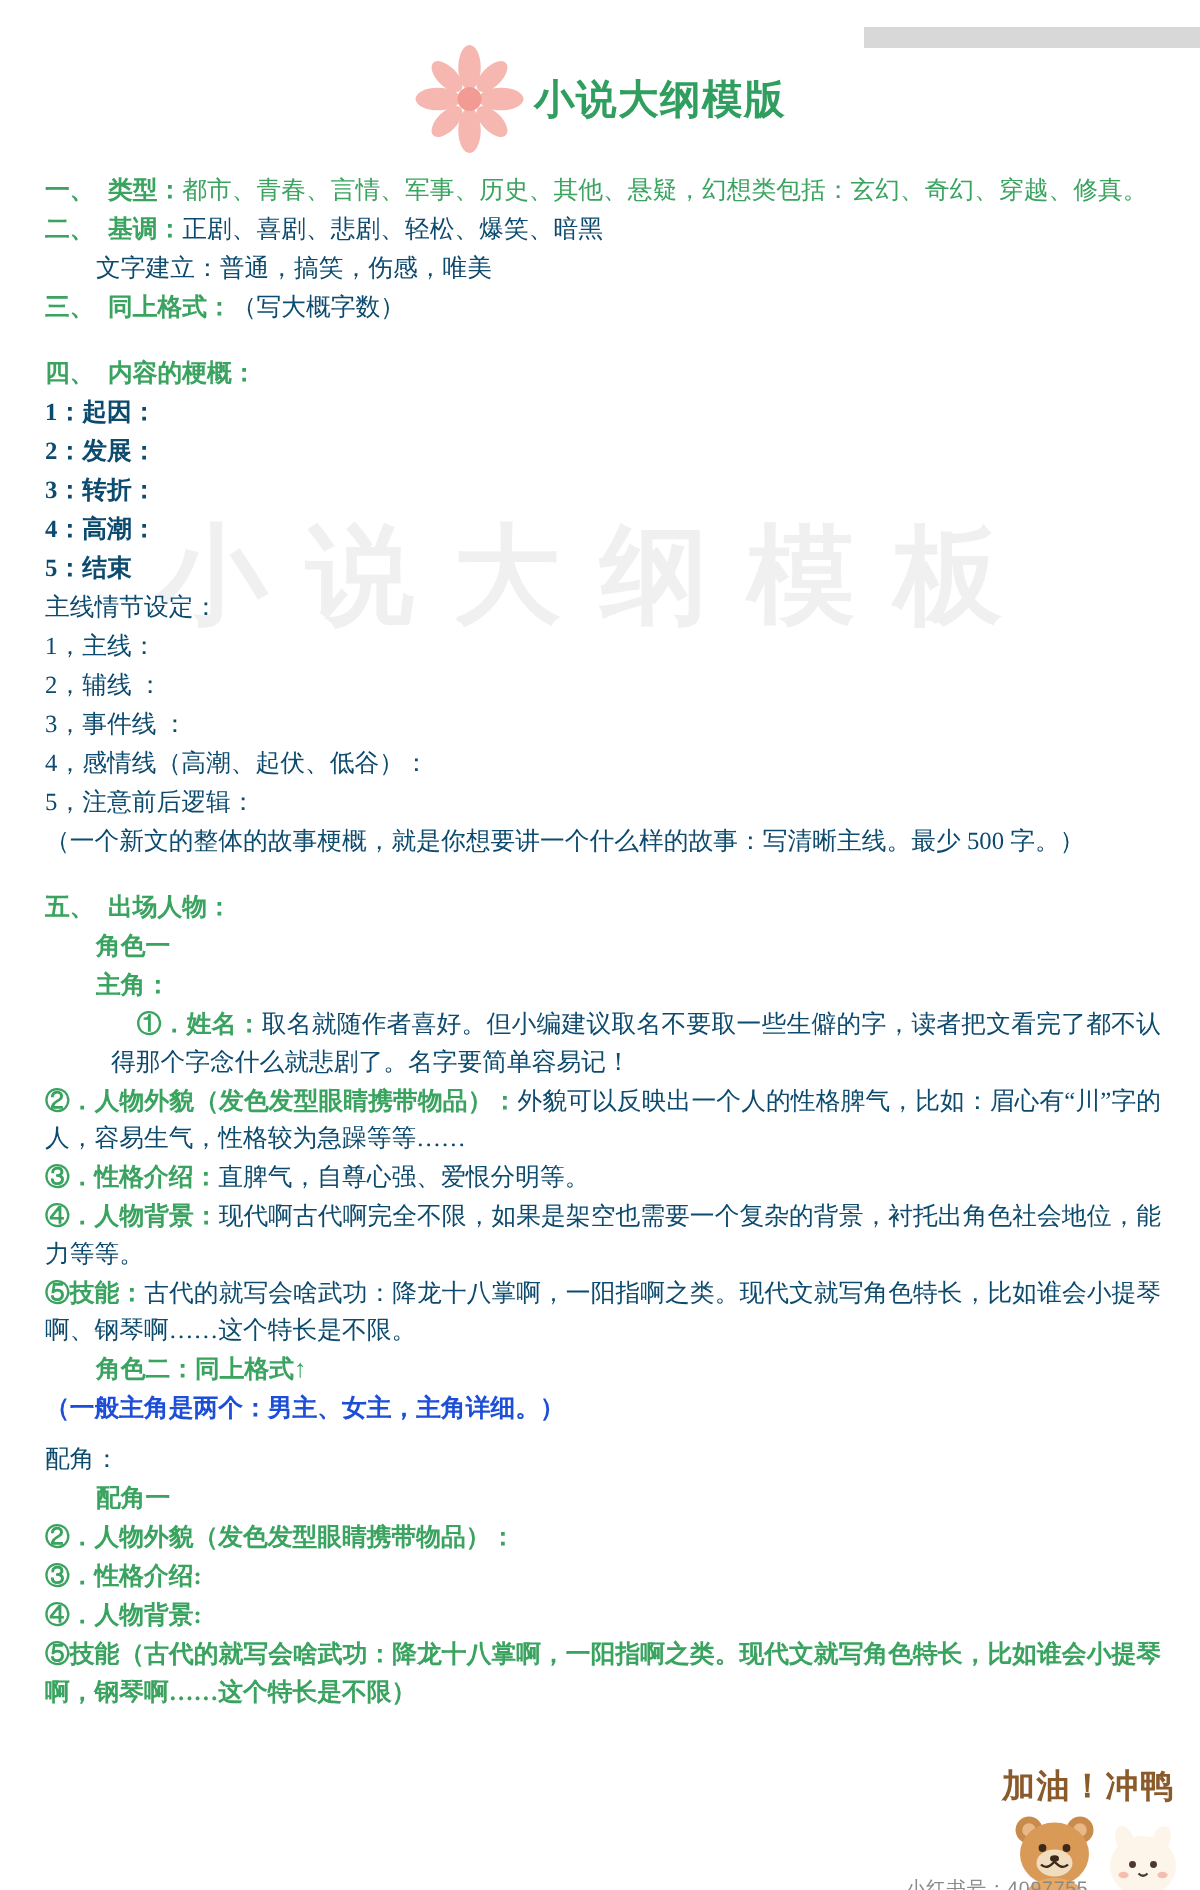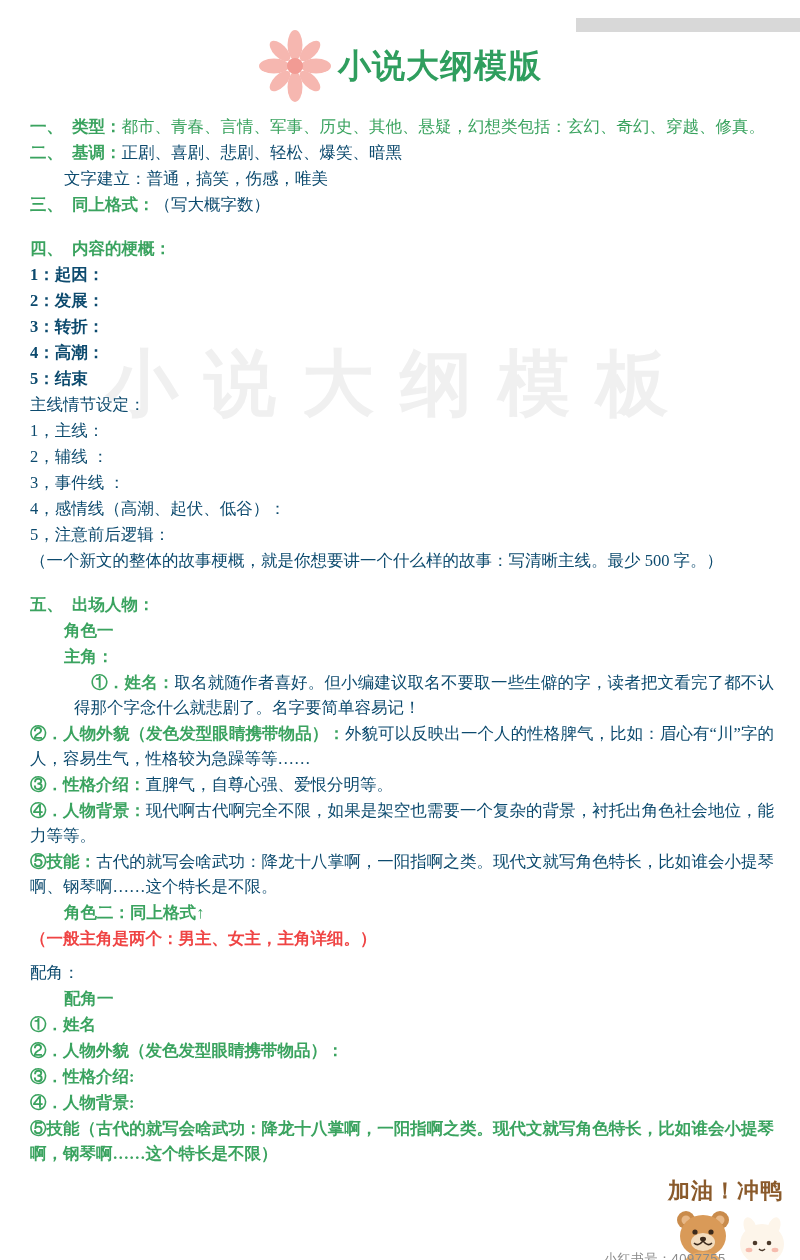--- a/index.html
+++ b/index.html
@@ -45,21 +45,21 @@
   }
   .flower {
     position: relative;
     width: 74px;
     height: 74px;
     margin-right: 6px;
     flex: 0 0 auto;
   }
   .flower svg { display: block; }
   .doc-title {
-    font-size: 33px;
+    font-size: 27px;
     font-weight: bold;
     color: #2f9e5e;
     letter-spacing: 1px;
     font-family: "Liberation Serif", "DejaVu Serif", serif;
     text-align: center;
   }
 
   
   .watermark {
     position: absolute;
@@ -81,21 +81,21 @@
     position: relative;
     padding: 0 26px 0 30px;
     font-size: 16.5px;
     line-height: 25px;
   }
   p {
     margin: 0 0 1px 0;
   }
   .green { color: #3aa35f; }
   .dark { color: #0c4a6e; }
-  .red { color: #ef4444; font-weight: bold; }
+  .red { color: #1d4ed8; font-weight: bold; }
   .b { font-weight: bold; }
   .indent1 { text-indent: 0; padding-left: 0; margin-left: 44px; }
   .indent2 { padding-left: 34px; }
   .hang { padding-left: 0; }
   .gap-s { height: 8px; }
   .gap-m { height: 18px; }
   .sect-num {
     display: inline-block;
     min-width: 42px;
   }
@@ -238,23 +238,20 @@
     </p>
 
     <p class="indent2"><span class="green b">角色二：同上格式↑</span></p>
     <p class="hang"><span class="red">（一般主角是两个：男主、女主，主角详细。）</span></p>
 
     <div class="gap-s"></div>
 
     <p><span class="dark">配角：</span></p>
     <p class="indent2"><span class="green b">配角一</span></p>
 
-    <p>
-      <span class="green b">①．</span><span class="green b">姓名</span>
-    </p>
     <p>
       <span class="green b">②．</span><span class="green b">人物外貌（发色发型眼睛携带物品）：</span>
     </p>
     <p>
       <span class="green b">③．</span><span class="green b">性格介绍:</span>
     </p>
     <p>
       <span class="green b">④．</span><span class="green b">人物背景:</span>
     </p>
     <p class="line-wrap">

